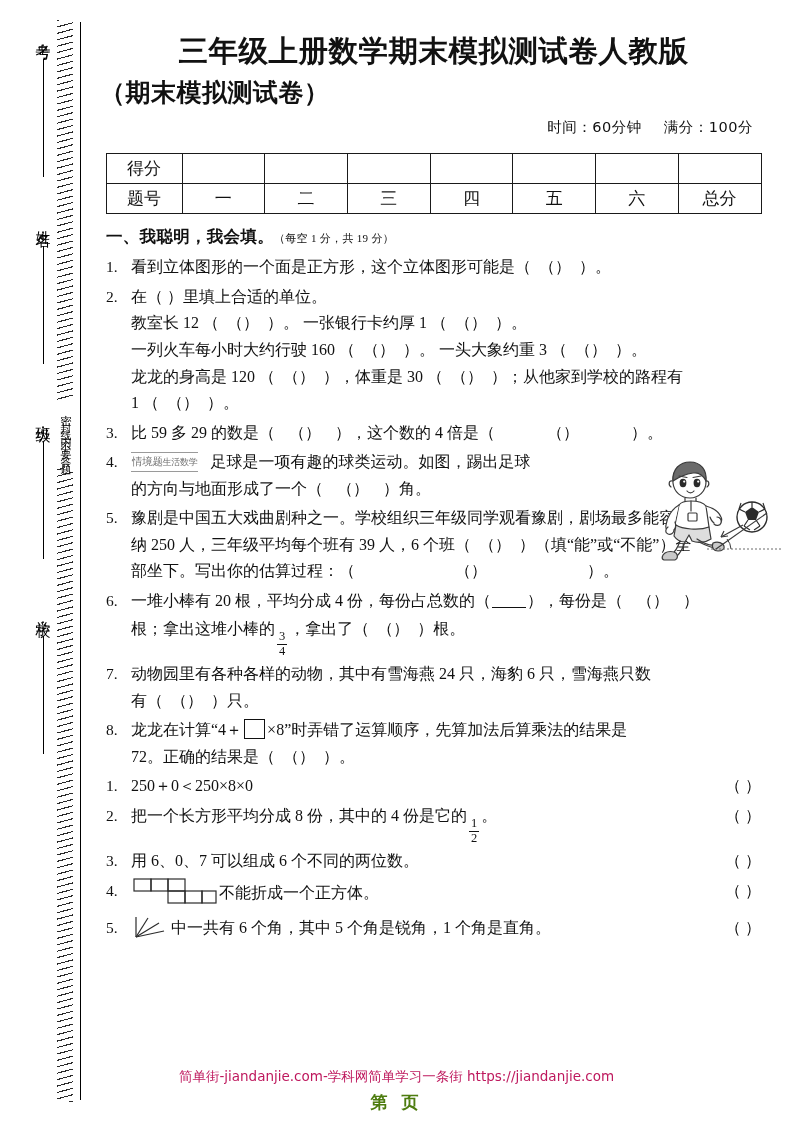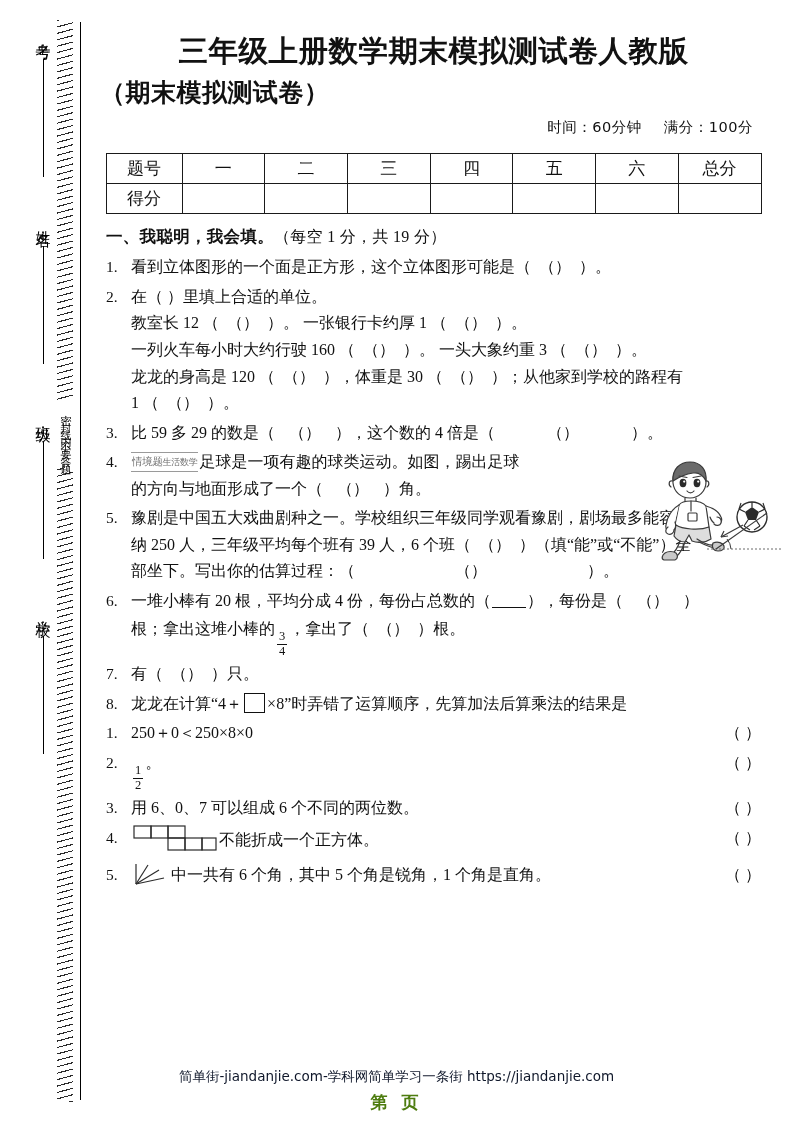--- a/index.html
+++ b/index.html
@@ -136,21 +136,21 @@
   .sec-head {
     font-family: "DejaVu Sans", "Liberation Sans", sans-serif;
     font-weight: bold;
     font-size: 16.5px;
     margin: 2px 0 6px 0;
     letter-spacing: 0.3px;
   }
   .sec-head .note {
     font-family: "Liberation Serif", serif;
     font-weight: normal;
-    font-size: 16px;
+    font-size: 11px;
   }
 
   .q {
     position: relative;
     padding-left: 25px;
     font-size: 16px;
     line-height: 1.66;
     margin-bottom: 3px;
   }
   .q > .num {
@@ -216,21 +216,21 @@
 
   .tag {
     display: inline-block;
     font-family: "DejaVu Sans", "Liberation Sans", sans-serif;
     font-size: 10.5px;
     color: #6e6e6e;
     border-top: 1px solid #9a9a9a;
     border-bottom: 1px solid #9a9a9a;
     padding: 0 1px;
     vertical-align: 2px;
-    margin-right: 1px;
+    margin-right: 12px;
     letter-spacing: -0.3px;
   }
   .tag .small { font-size: 9px; }
 
   
   .soccer-fig {
     position: absolute;
     right: 6px; top: 455px;
     width: 128px; height: 108px;
   }
@@ -241,21 +241,21 @@
   .anglefig { display: inline-block; vertical-align: -6px; margin: 0 4px 0 2px; }
 
   
   .footer-url {
     position: absolute;
     left: 0; right: 0;
     bottom: 36px;
     text-align: center;
     font-family: "DejaVu Sans", "Liberation Sans", sans-serif;
     font-size: 13.5px;
-    color: #0f172a;
+    color: #be185d;
   }
   .footer-page {
     position: absolute;
     left: 0; right: 0;
     bottom: 8px;
     text-align: center;
     font-family: "DejaVu Sans", "Liberation Sans", sans-serif;
     font-weight: bold;
     font-size: 17px;
     letter-spacing: 4px;
@@ -293,39 +293,39 @@
   <div class="title">三年级上册数学期末模拟测试卷人教版</div>
   <div class="title2">（期末模拟测试卷）</div>
 
   <div class="meta-line">
     <span>时间：60分钟</span><span class="gap"></span><span>满分：100分</span>
   </div>
 
   <table class="score">
     <tbody>
         <tr>
+      <td class="hdr">得分</td>
+      <td></td>
+      <td></td>
+      <td></td>
+      <td></td>
+      <td></td>
+      <td></td>
+      <td></td>
+    </tr>
+    <tr>
       <td class="hdr">题号</td>
       <td>一</td>
       <td>二</td>
       <td>三</td>
       <td>四</td>
       <td>五</td>
       <td>六</td>
       <td>总分</td>
     </tr>
-    <tr>
-      <td class="hdr">得分</td>
-      <td></td>
-      <td></td>
-      <td></td>
-      <td></td>
-      <td></td>
-      <td></td>
-      <td></td>
-    </tr>
   </tbody>
     </table>
 
   <div class="content">
 
     <div class="sec-head">
       <span>一、我聪明，我会填。</span><span class="note">（每空 1 分，共 19 分）</span>
     </div>
 
     <div class="q">
@@ -397,43 +397,47 @@
       <span class="ln">
         <span>根；拿出这堆小棒的</span><span class="frac">
             <span class="nu">3</span>
             <span class="de">4</span>
           </span><span>，拿出了（</span><span class="blank-paren sm"></span><span>）根。</span>
       </span>
     </div>
 
     <div class="q">
       <span class="num">7.</span>
+      <span class="ln">动物园里有各种各样的动物，其中有雪海燕 24 只，海豹 6 只，雪海燕只数</span>
       <span class="ln">
         <span>有（</span><span class="blank-paren sm"></span><span>）只。</span>
       </span>
     </div>
 
     <div class="q">
       <span class="num">8.</span>
       <span class="ln">
         <span>龙龙在计算“4＋</span><span class="box-blank"></span><span>×8”时弄错了运算顺序，先算加法后算乘法的结果是</span>
+      </span>
+      <span class="ln">
+        <span>72。正确的结果是（</span><span class="blank-paren sm"></span><span>）。</span>
       </span>
     </div>
 
 
     <div class="q">
       <span class="num">1.</span>
       <span class="tf-paren">（    ）</span>
       <span>250＋0＜250×8×0</span>
     </div>
 
     <div class="q">
       <span class="num">2.</span>
       <span class="tf-paren">（    ）</span>
-      <span class="frac">
+      <span>把一个长方形平均分成 8 份，其中的 4 份是它的</span><span class="frac">
           <span class="nu">1</span>
           <span class="de">2</span>
         </span><span>。</span>
     </div>
 
     <div class="q">
       <span class="num">3.</span>
       <span class="tf-paren">（    ）</span>
       <span>用 6、0、7 可以组成 6 个不同的两位数。</span>
     </div>

